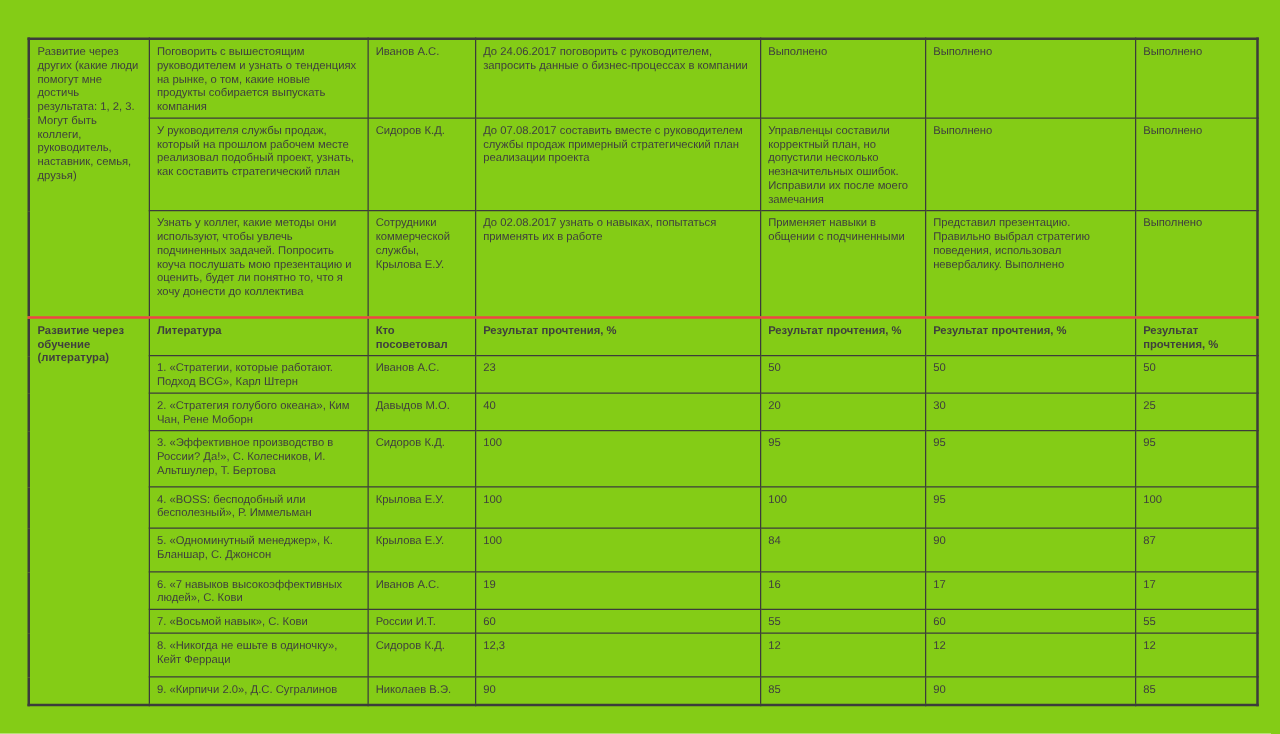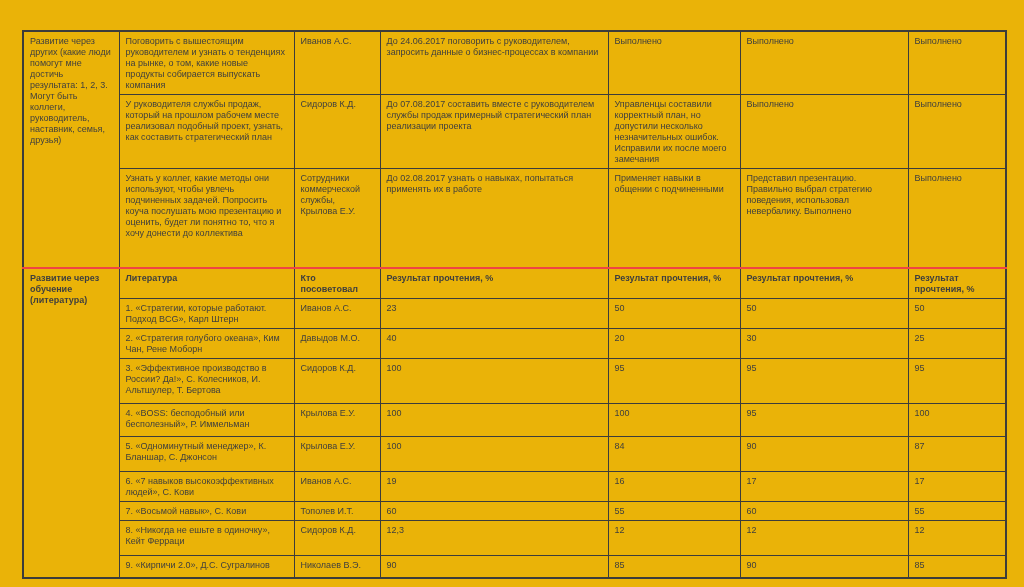--- a/index.html
+++ b/index.html
@@ -4,21 +4,21 @@
 <style>
   html, body {
     margin: 0;
     padding: 0;
     background: #ffffff;
   }
   .page {
     position: relative;
     width: 1024px;
     height: 587px;
-    background: #eab308;
+    background: #84cc16;
     overflow: hidden;
     font-family: "Liberation Sans", sans-serif;
   }
   table.devplan {
     position: absolute;
     left: 22px;
     top: 30px;
     width: 983px;
     table-layout: fixed;
     border-collapse: collapse;
@@ -68,21 +68,21 @@
       <td>Выполнено</td>
     </tr>
     <tr style="height:64px">
       <td>У руководителя службы продаж, который на прошлом рабочем месте реализовал подобный проект, узнать, как составить стратегический план</td>
       <td>Сидоров К.Д.</td>
       <td>До 07.08.2017 составить вместе с руководителем службы продаж примерный стратегический план реализации проекта</td>
       <td>Управленцы составили корректный план, но допустили несколько незначительных ошибок. Исправили их после моего замечания</td>
       <td>Выполнено</td>
       <td>Выполнено</td>
     </tr>
-    <tr style="height:99px">
+    <tr style="height:85px">
       <td>Узнать у коллег, какие методы они используют, чтобы увлечь подчиненных задачей. Попросить коуча послушать мою презентацию и оценить, будет ли понятно то, что я хочу донести до коллектива</td>
       <td>Сотрудники коммерческой службы, Крылова Е.У.</td>
       <td>До 02.08.2017 узнать о навыках, попытаться применять их в работе</td>
       <td>Применяет навыки в общении с подчиненными</td>
       <td>Представил презентацию. Правильно выбрал стратегию поведения, использовал невербалику. Выполнено</td>
       <td>Выполнено</td>
     </tr>
 
     <tr class="section-start" style="height:31px">
       <td rowspan="10" class="bold">Развитие через обучение (литература)</td>
@@ -137,21 +137,21 @@
     <tr style="height:30px">
       <td>6. «7 навыков высокоэффективных людей», С. Кови</td>
       <td>Иванов А.С.</td>
       <td>19</td>
       <td>16</td>
       <td>17</td>
       <td>17</td>
     </tr>
     <tr style="height:14px">
       <td>7. «Восьмой навык», С. Кови</td>
-      <td>Тополев И.Т.</td>
+      <td>России И.Т.</td>
       <td>60</td>
       <td>55</td>
       <td>60</td>
       <td>55</td>
     </tr>
     <tr style="height:35px">
       <td>8. «Никогда не ешьте в одиночку», Кейт Ферраци</td>
       <td>Сидоров К.Д.</td>
       <td>12,3</td>
       <td>12</td>

